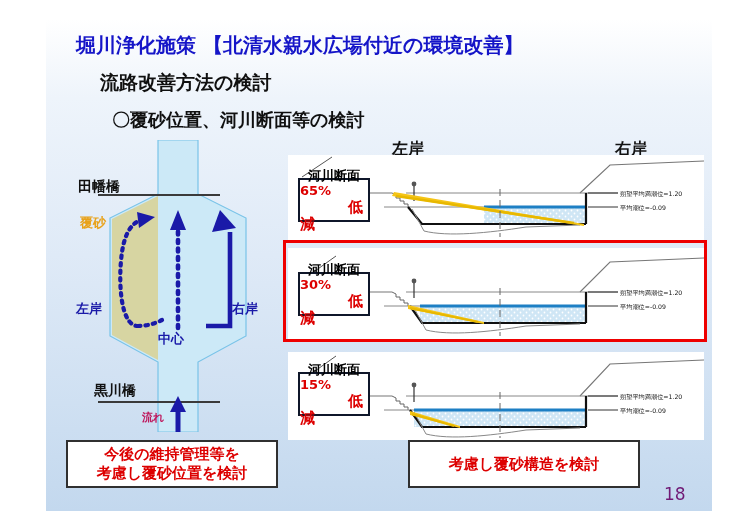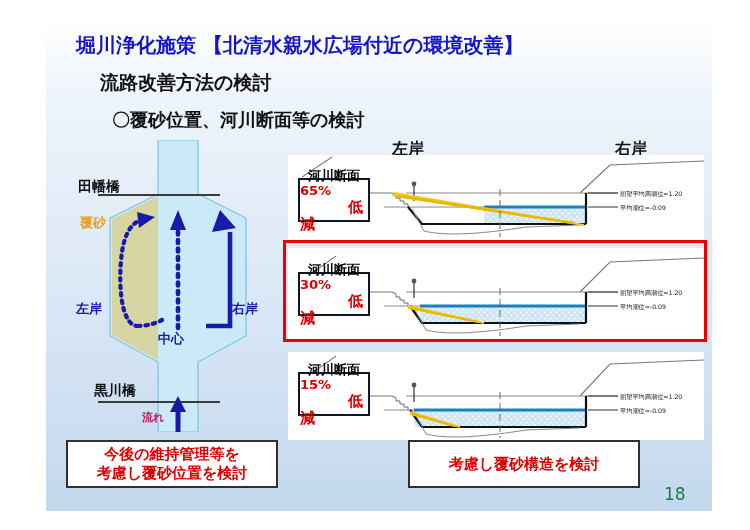--- a/index.html
+++ b/index.html
@@ -67,21 +67,21 @@
   .capbox{
     position:absolute;background:#ffffff;border:2px solid #303030;
     box-sizing:border-box;display:flex;flex-direction:column;
     align-items:center;justify-content:center;
   }
   .capbox div{font-size:15px;font-weight:bold;color:#dd0000;line-height:19px;}
   #cap-left{left:66px;top:440px;width:212px;height:48px;}
   #cap-right{left:408px;top:440px;width:232px;height:48px;}
 
   #pagenum{
-    position:absolute;left:664px;top:484px;font-size:17px;color:#15803d;
+    position:absolute;left:664px;top:484px;font-size:17px;color:#701a75;
   }
 </style>
 </head>
 <body>
 
 <div id="slide">
   <div id="canvas"></div>
 
   <div class="t" id="title-main">堀川浄化施策 【北清水親水広場付近の環境改善】</div>
   <div class="t" id="title-sub">流路改善方法の検討</div>

